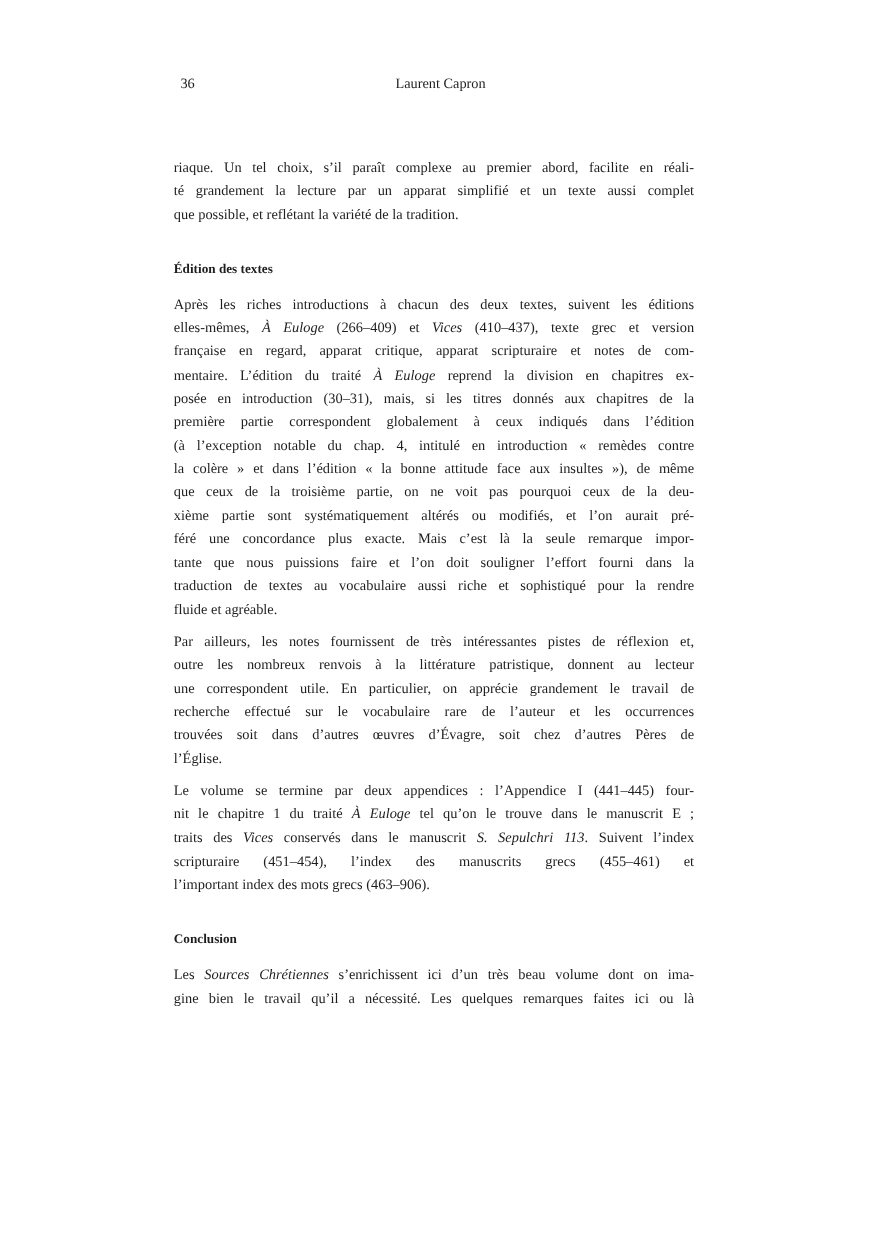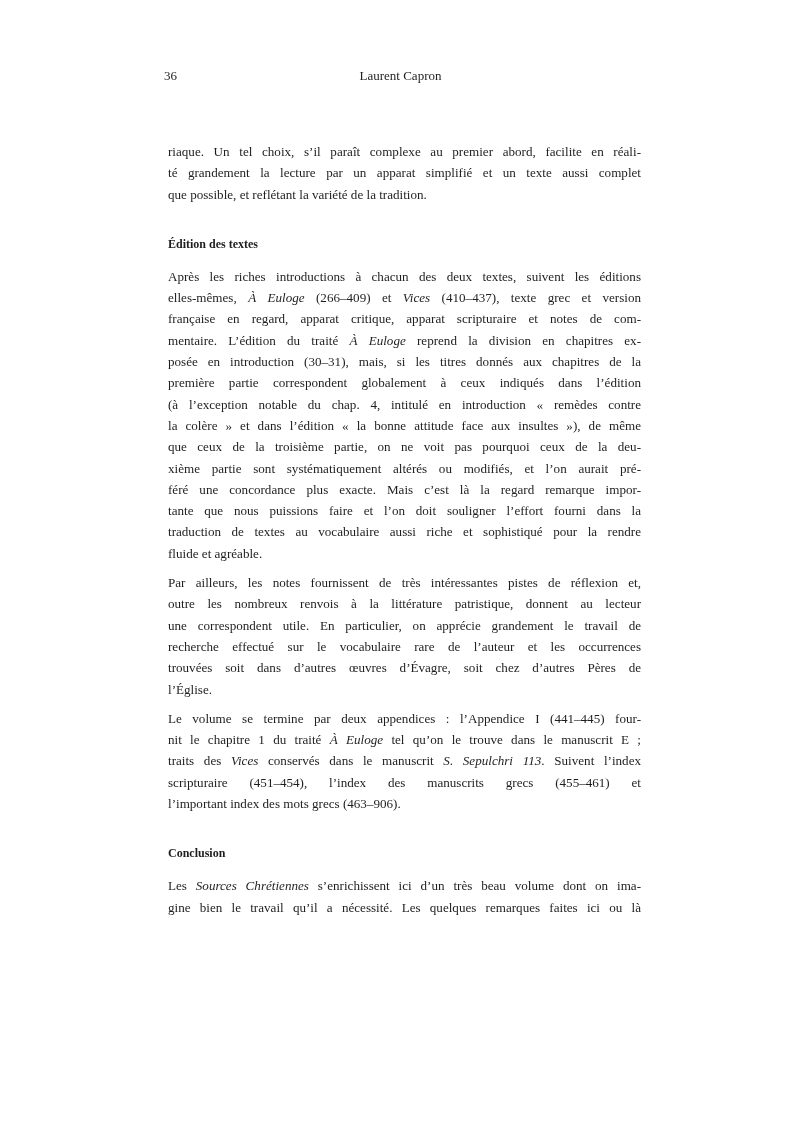--- a/index.html
+++ b/index.html
@@ -29,21 +29,21 @@
     left: 0;
     top: 0;
   }
   .running-title {
     display: block;
     text-align: center;
   }
   .page-body {
     position: absolute;
     top: 141px;
-    left: 168px;
+    left: 158px;
     width: 473px;
     font-size: 13.1px;
     line-height: 21.3px;
   }
   .para {
     margin: 0 0 8px 0;
   }
   .heading {
     font-size: 12px;
     font-weight: bold;
@@ -81,21 +81,21 @@
         <span class="line"><span>Après les riches introductions à chacun des deux textes, suivent les éditions</span></span>
         <span class="line"><span>elles-mêmes, </span><i>À Euloge</i><span> (266–409) et </span><i>Vices</i><span> (410–437), texte grec et version</span></span>
         <span class="line"><span>française en regard, apparat critique, apparat scripturaire et notes de com-</span></span>
         <span class="line"><span>mentaire. L’édition du traité </span><i>À Euloge</i><span> reprend la division en chapitres ex-</span></span>
         <span class="line"><span>posée en introduction (30–31), mais, si les titres donnés aux chapitres de la</span></span>
         <span class="line"><span>première partie correspondent globalement à ceux indiqués dans l’édition</span></span>
         <span class="line"><span>(à l’exception notable du chap. 4, intitulé en introduction « remèdes contre</span></span>
         <span class="line"><span>la colère » et dans l’édition « la bonne attitude face aux insultes »), de même</span></span>
         <span class="line"><span>que ceux de la troisième partie, on ne voit pas pourquoi ceux de la deu-</span></span>
         <span class="line"><span>xième partie sont systématiquement altérés ou modifiés, et l’on aurait pré-</span></span>
-        <span class="line"><span>féré une concordance plus exacte. Mais c’est là la regard remarque impor-</span></span>
+        <span class="line"><span>féré une concordance plus exacte. Mais c’est là la seule remarque impor-</span></span>
         <span class="line"><span>tante que nous puissions faire et l’on doit souligner l’effort fourni dans la</span></span>
         <span class="line"><span>traduction de textes au vocabulaire aussi riche et sophistiqué pour la rendre</span></span>
         <span class="line last"><span>fluide et agréable.</span></span>
       </p>
       <p class="para">
         <span class="line"><span>Par ailleurs, les notes fournissent de très intéressantes pistes de réflexion et,</span></span>
         <span class="line"><span>outre les nombreux renvois à la littérature patristique, donnent au lecteur</span></span>
         <span class="line"><span>une correspondent utile. En particulier, on apprécie grandement le travail de</span></span>
         <span class="line"><span>recherche effectué sur le vocabulaire rare de l’auteur et les occurrences</span></span>
         <span class="line"><span>trouvées soit dans d’autres œuvres d’Évagre, soit chez d’autres Pères de</span></span>

